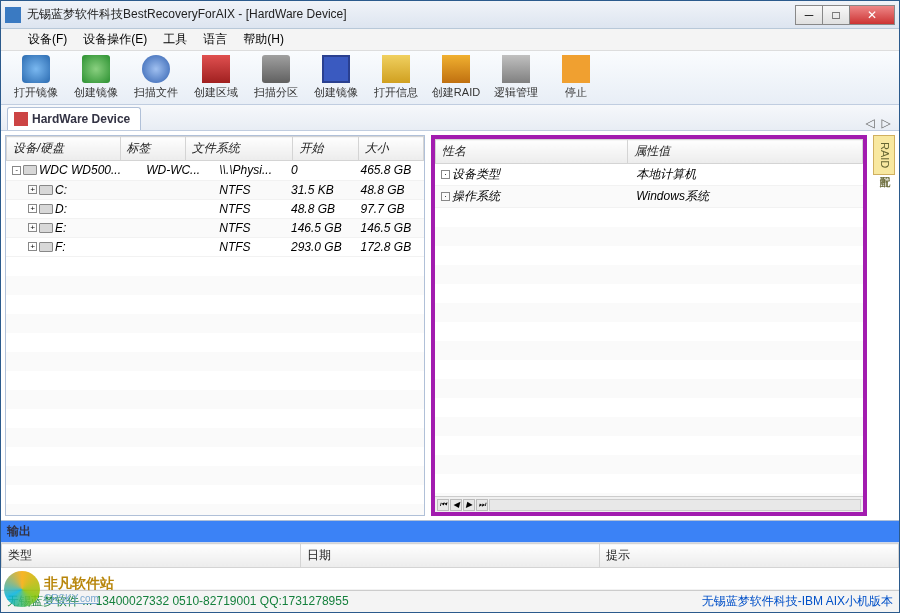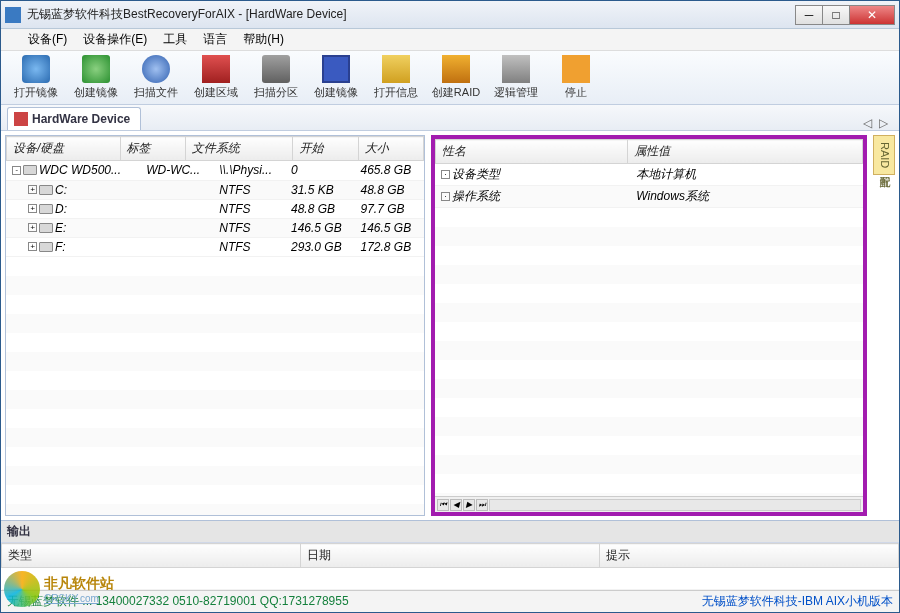--- a/index.html
+++ b/index.html
@@ -15,21 +15,21 @@
 .win-btn.close { background: linear-gradient(#e88,#c33); color: #fff; width: 46px; }
 
 .menubar { height: 22px; background: #f4f4f4; display: flex; align-items: center; padding: 0 19px; border-bottom: 1px solid #ddd; }
 .menu-item { padding: 2px 8px; cursor: pointer; }
 
 .toolbar { height: 54px; background: linear-gradient(#fafcfe,#e8eef6); border-bottom: 1px solid #c0cde0; display: flex; align-items: center; padding: 2px 6px; gap: 2px; }
 .tool-btn { width: 58px; height: 50px; display: flex; flex-direction: column; align-items: center; justify-content: center; cursor: pointer; border-radius: 3px; }
 .tool-icon { width: 28px; height: 28px; margin-bottom: 2px; }
 .tool-label { font-size: 11px; color: #333; }
 
-.tabstrip { height: 26px; background: linear-gradient(#f6f8fb,#e8edf4); border-bottom: 1px solid #c0cde0; display: flex; align-items: flex-end; padding: 0 6px; }
+.tabstrip { height: 26px; background: linear-gradient(#f6f8fb,#e8edf4); border-bottom: 1px solid #c0cde0; display: flex; align-items: flex-end; padding: 0 6px; text-align: center; }
 .tab { padding: 4px 10px 4px 6px; background: #fff; border: 1px solid #b0c0d8; border-bottom: none; border-radius: 3px 3px 0 0; display: flex; align-items: center; gap: 4px; font-weight: bold; color: #334; }
 .tab-icon { width: 14px; height: 14px; background: #c44; }
 .tabstrip-right { margin-left: auto; display: flex; gap: 2px; }
 .tab-arrow { width: 14px; height: 14px; cursor: pointer; color: #666; }
 
 .workspace { flex: 1; display: flex; gap: 6px; padding: 4px; background: #fff; min-height: 0; }
 .left-pane { width: 420px; border: 1px solid #b0c0d8; display: flex; flex-direction: column; font-style: italic; }
 .right-pane { flex: 1; border: 4px solid #a21caf; display: flex; flex-direction: column; position: relative; font-style: italic; }
 
 .grid { width: 100%; border-collapse: collapse; }
@@ -43,21 +43,21 @@
 .grid-body { flex: 1; overflow: auto; }
 .empty-rows { background: repeating-linear-gradient(#fff 0, #fff 19px, #fafafa 19px, #fafafa 38px); }
 
 .right-side-tab { position: absolute; right: 0; top: 0; width: 22px; writing-mode: vertical-rl; background: #f8e8a0; border: 1px solid #d0b060; padding: 6px 2px; cursor: pointer; font-size: 11px; color: #663; }
 
 .pane-scroll { height: 16px; background: #f0f0f0; border-top: 1px solid #ccc; display: flex; align-items: center; gap: 1px; padding: 0 2px; }
 .scroll-btn { width: 12px; height: 12px; background: #e8e8e8; border: 1px solid #bbb; font-size: 8px; display: flex; align-items: center; justify-content: center; cursor: pointer; }
 .scroll-track { flex: 1; height: 12px; background: #e8e8e8; border: 1px solid #ccc; }
 
 .output-section { height: 70px; border-top: 1px solid #b0c0d8; display: flex; flex-direction: column; }
-.output-header { padding: 2px 6px; background: #e5e5e5; border-bottom: 1px solid #d0d8e8; font-weight: bold; color: #334; }
+.output-header { padding: 2px 6px; background: #3b82f6; border-bottom: 1px solid #d0d8e8; font-weight: bold; color: #334; }
 .output-grid { flex: 1; }
 
 .statusbar { height: 22px; background: #f4f4f4; border-top: 1px solid #ccc; display: flex; align-items: center; padding: 0 6px; justify-content: space-between; }
 .status-left { color: #15803d; }
 .status-link { color: #0050c8; cursor: pointer; }
 
 .watermark { position: absolute; left: 4px; bottom: 6px; display: flex; align-items: center; gap: 4px; pointer-events: none; }
 .wm-swoosh { width: 36px; height: 36px; border-radius: 50%; background: conic-gradient(#f7a800,#84c400,#00b2e0,#f7a800); opacity: .85; }
 .wm-text { font-size: 14px; color: #b8860b; font-weight: bold; }
 .wm-sub { font-size: 10px; color: #7aa8d0; display: block; text-decoration: underline; }

